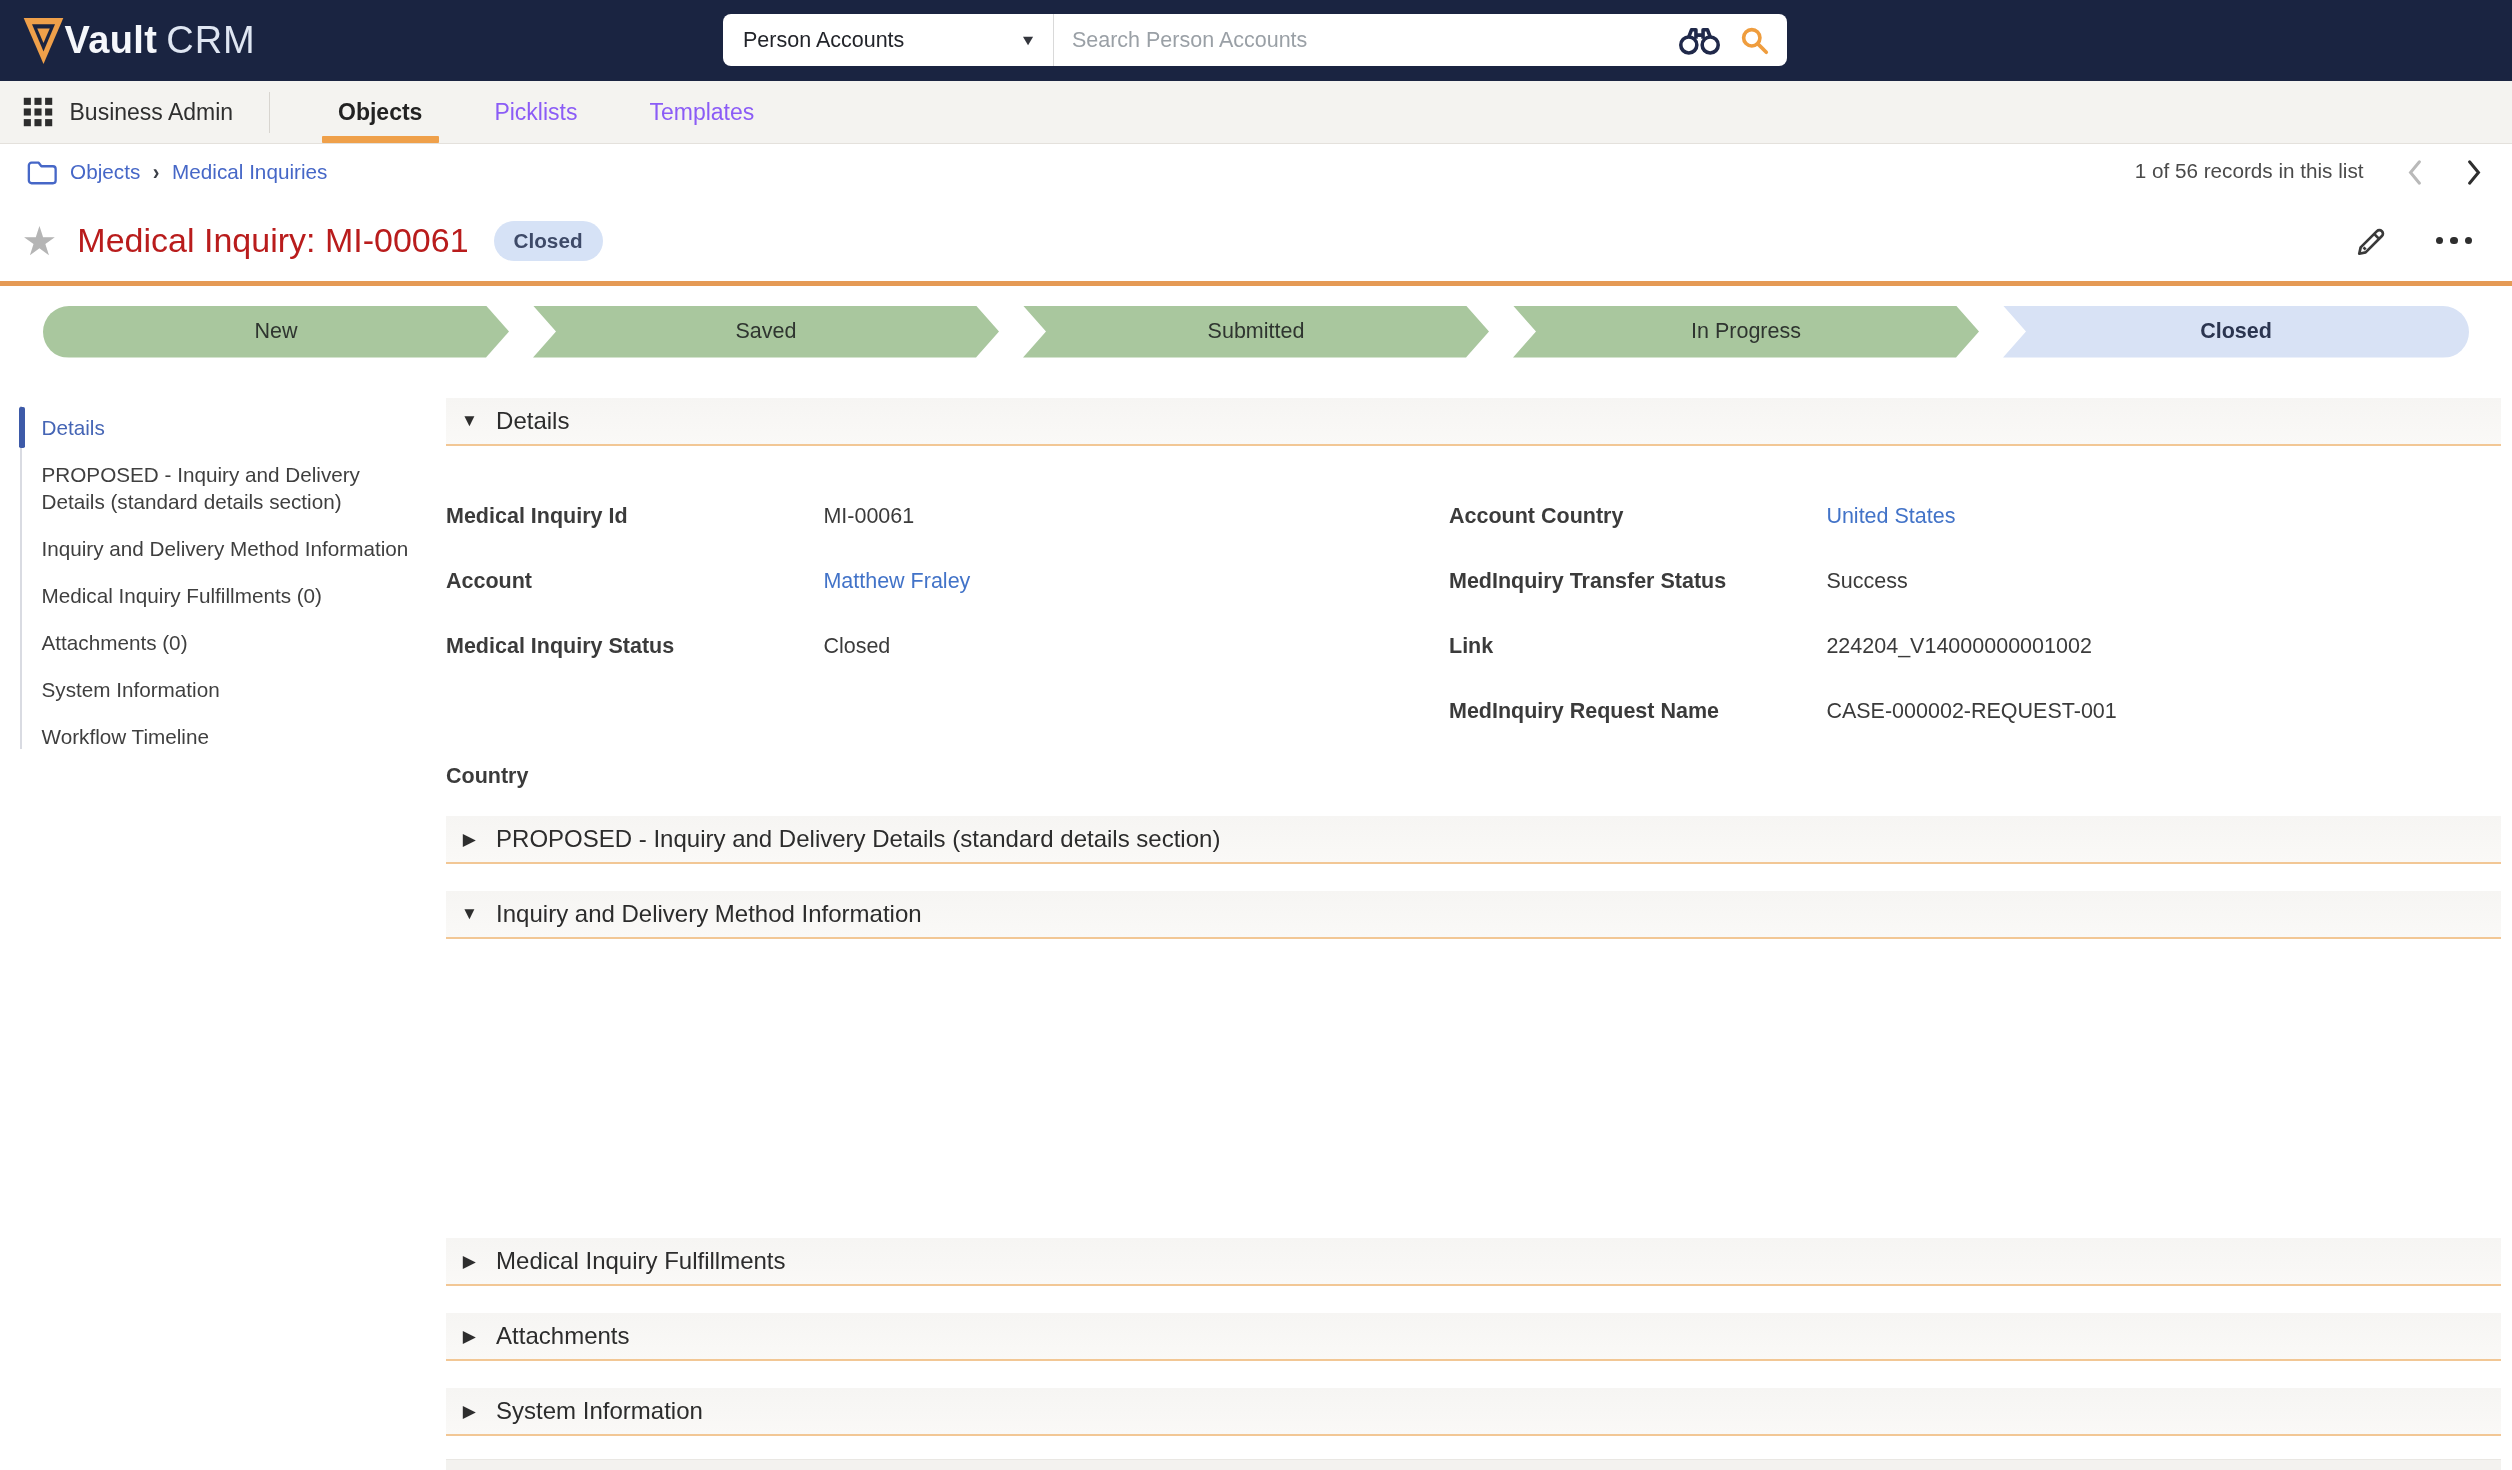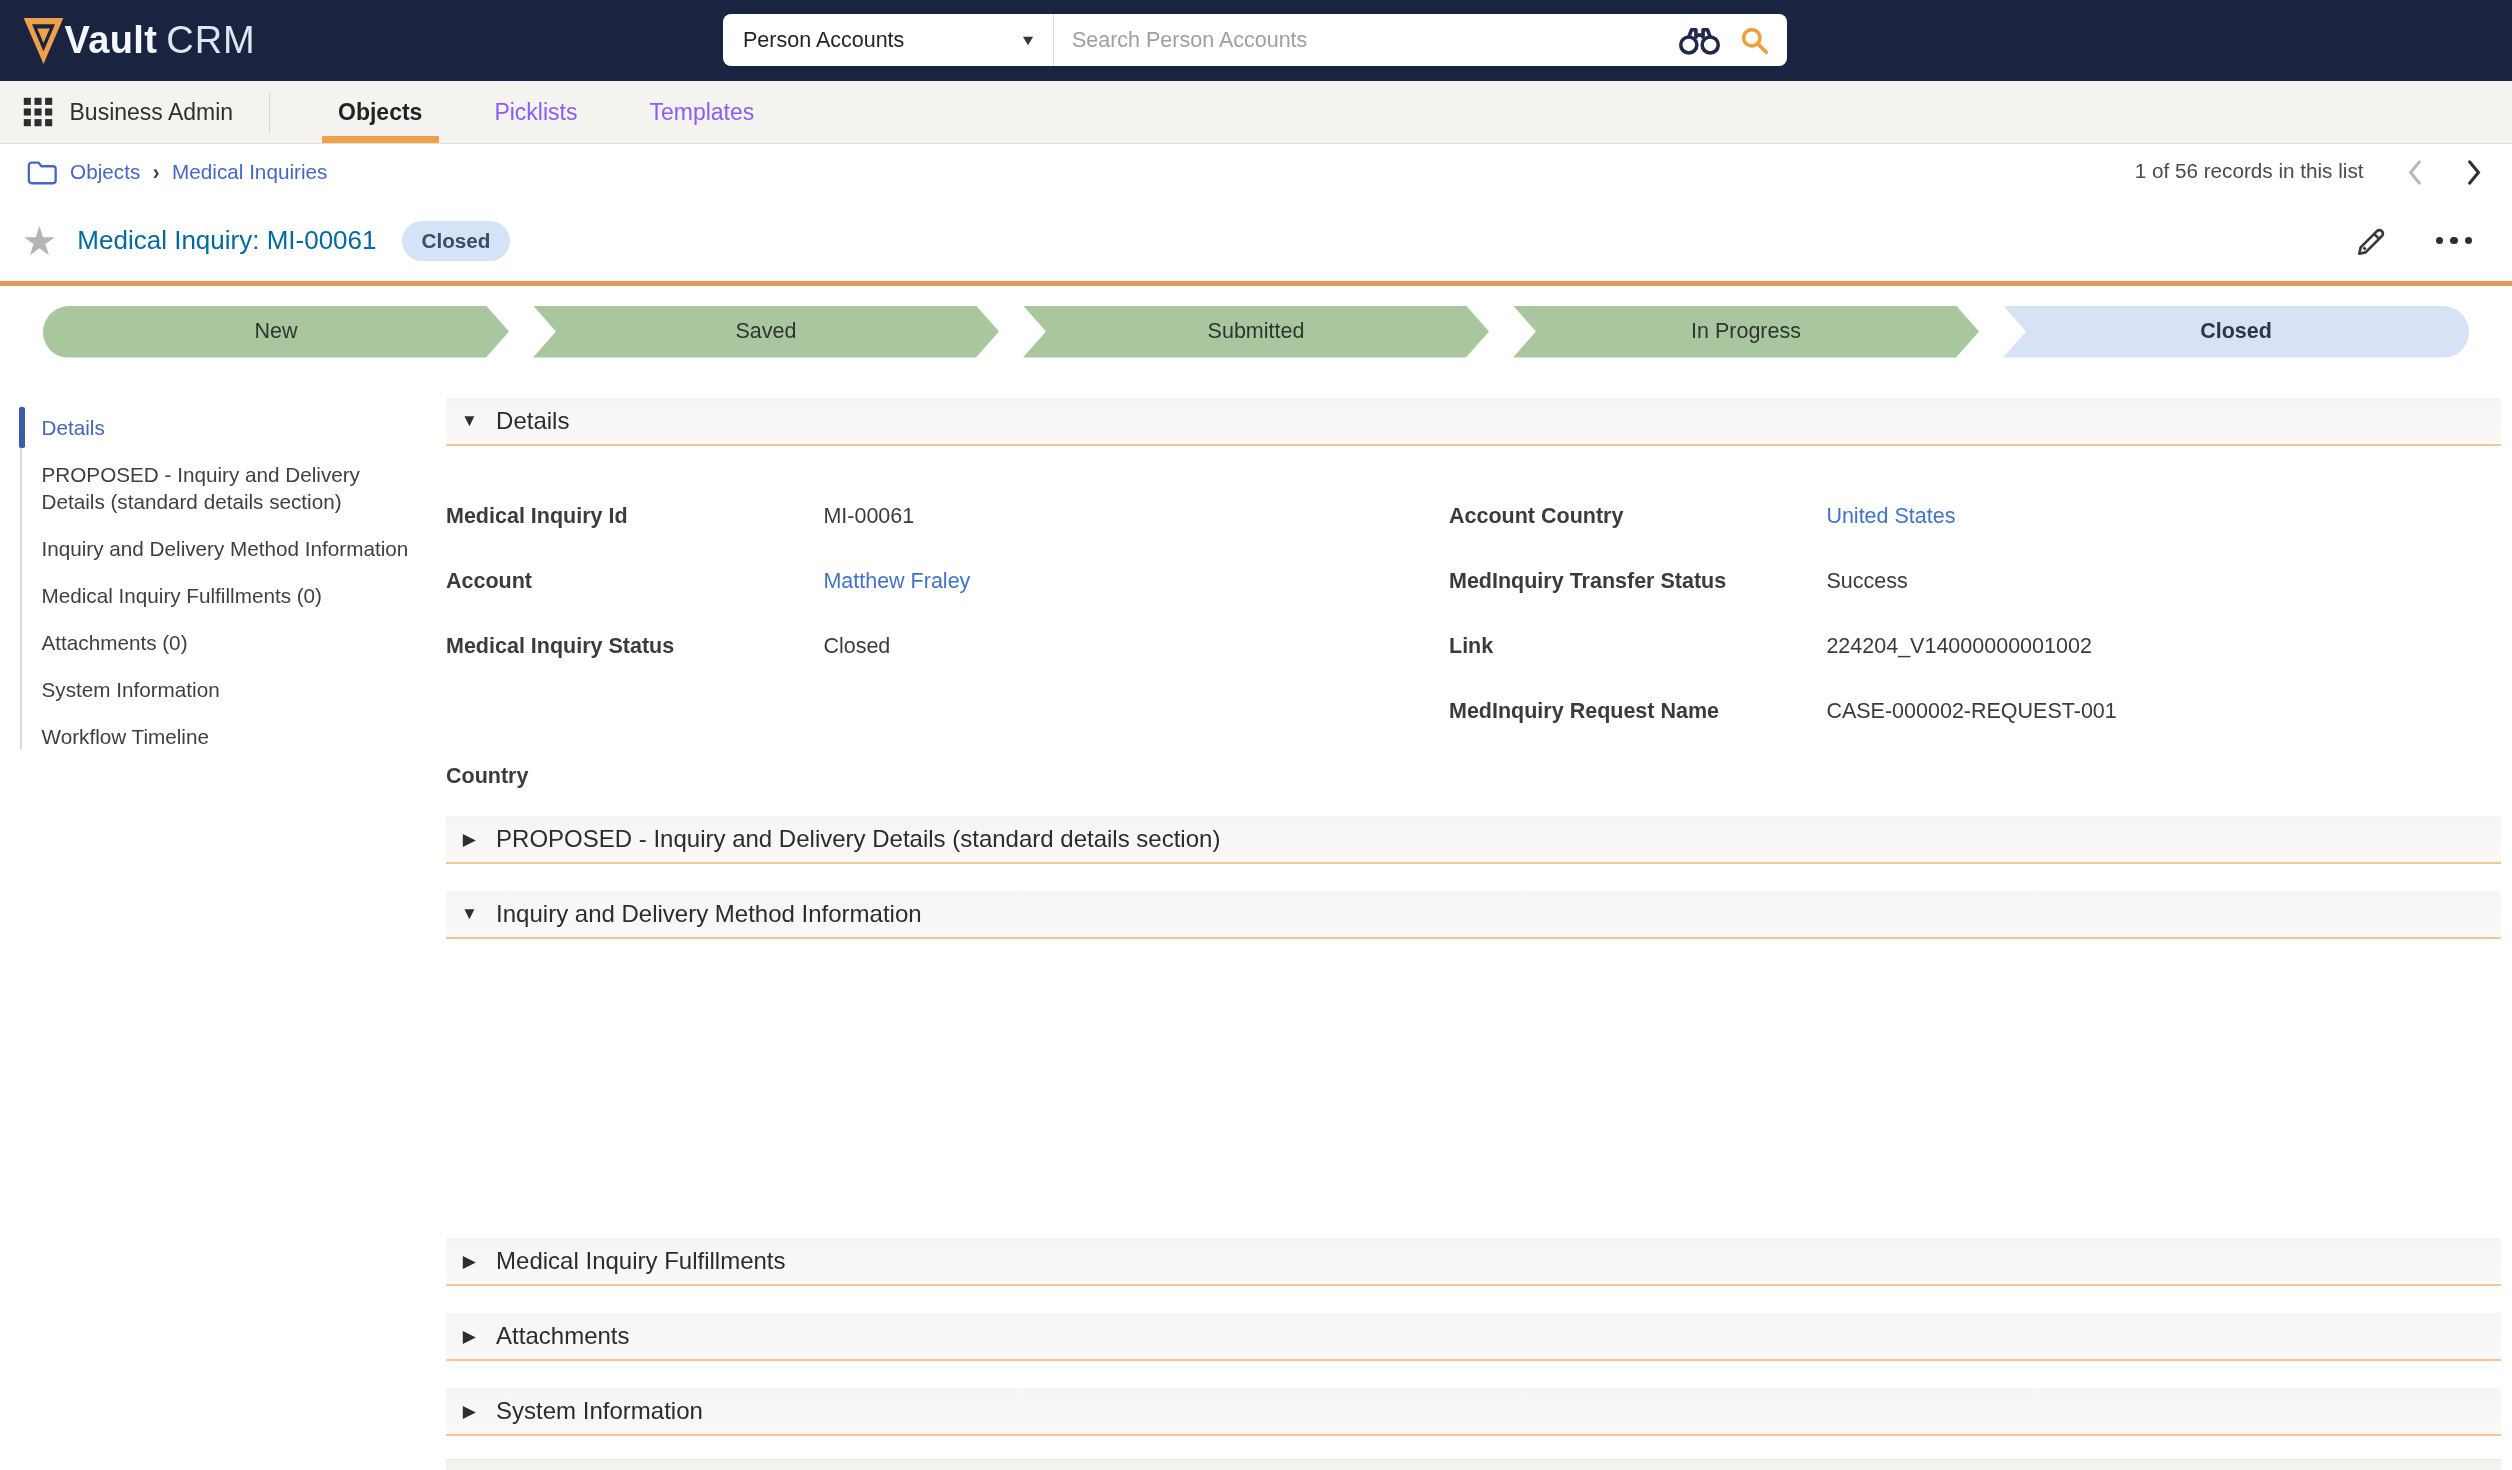--- a/index.html
+++ b/index.html
@@ -44,21 +44,21 @@
   .crumbs { display:flex; align-items:center; gap:12.6px; }
   .crumb-link { font-size:20.7px; color:#4667c7; cursor:pointer; }
   .crumb-sep { font-size:20px; color:#3c4048; font-weight:700; transform:scaleY(1.1); }
   .recnav { display:flex; align-items:flex-start; gap:43px; }
   .rec-count { font-size:20.7px; color:#4a4a4a; }
   .rec-arrow { cursor:pointer; display:flex; }
 
   
   .title-row { height:81px; display:flex; align-items:center; padding:0 40px 0 21.5px; background:#fff; }
   .fav-star { font-size:40px; color:#b5b5b5; line-height:1; cursor:pointer; }
-  .page-title { font-size:26px; font-weight:500; color:#0369a1; margin-left:20px; }
+  .page-title { font-size:34px; font-weight:500; color:#b91c1c; margin-left:20px; }
   .status-badge { margin-left:25px; background:#d6e2f6; color:#3e4a68; font-size:20.7px; font-weight:700;
                   padding:8px 20px; border-radius:21.5px; }
   .title-actions { margin-left:auto; display:flex; align-items:center; gap:47px; }
   .dots { display:flex; gap:7.2px; cursor:pointer; }
   .dots i { width:7.2px; height:7.2px; border-radius:50%; background:#2e2e2e; }
 
   .orange-line { height:4.5px; background:#e59a55; }
 
   
   .workflow { padding:20px 43px 21.5px; background:#fff; }

